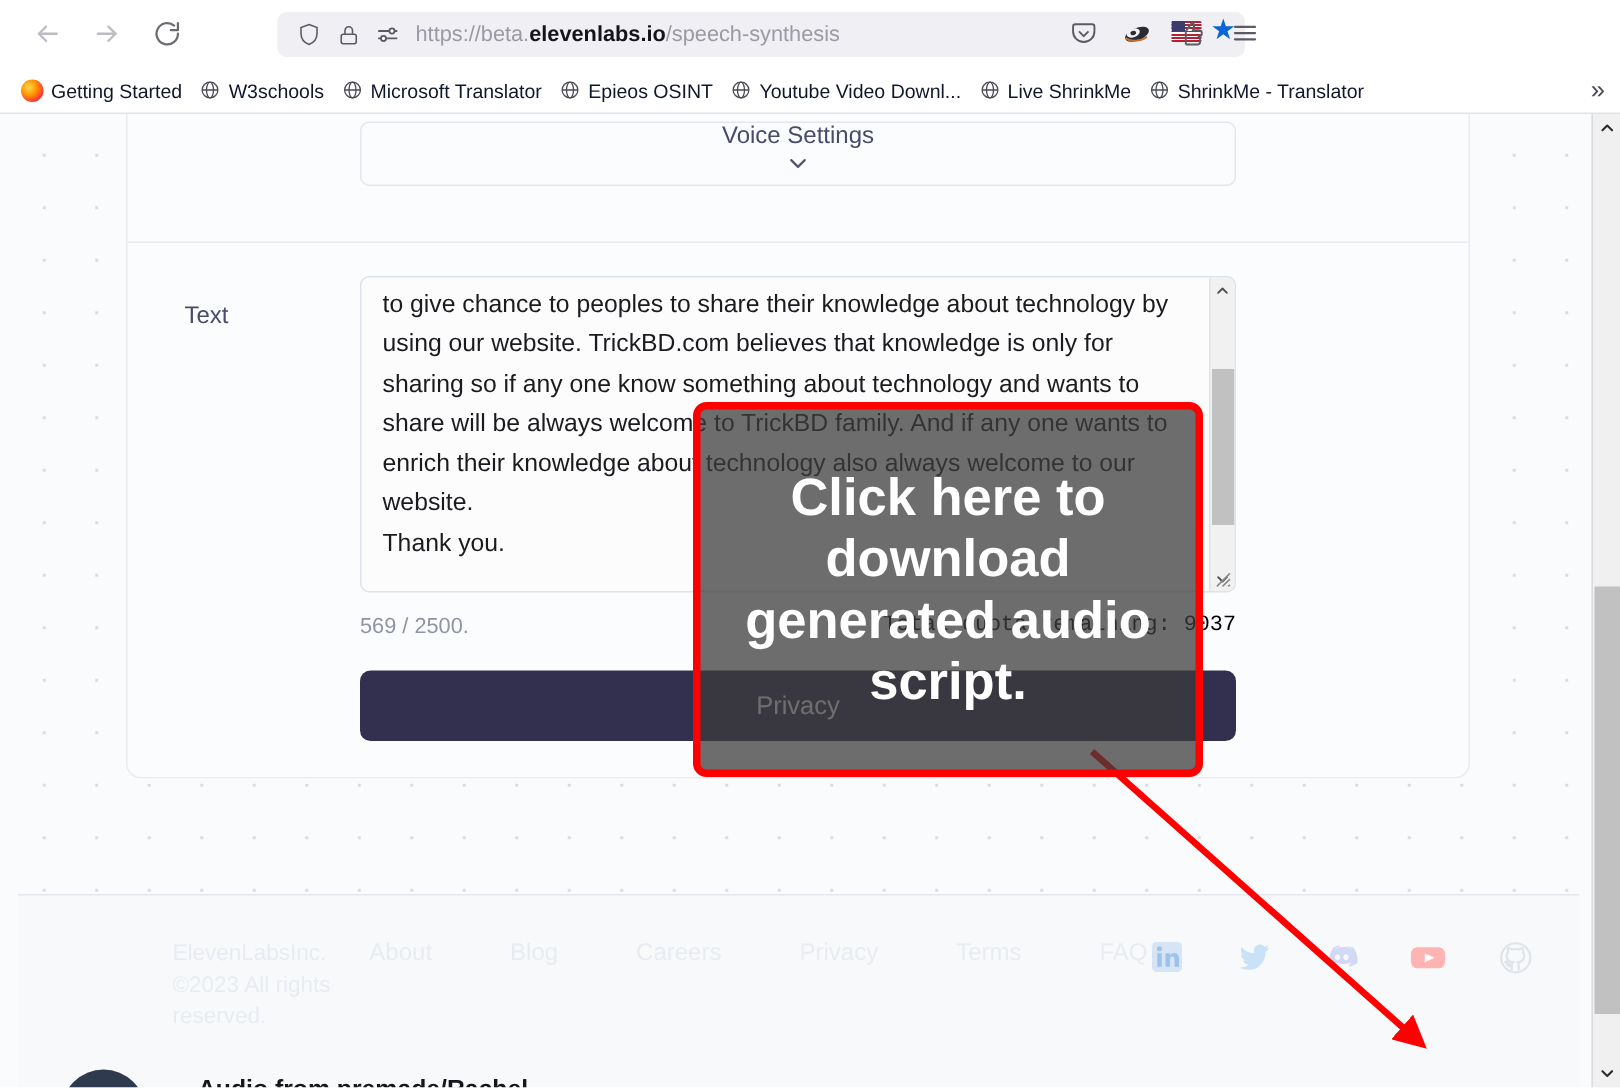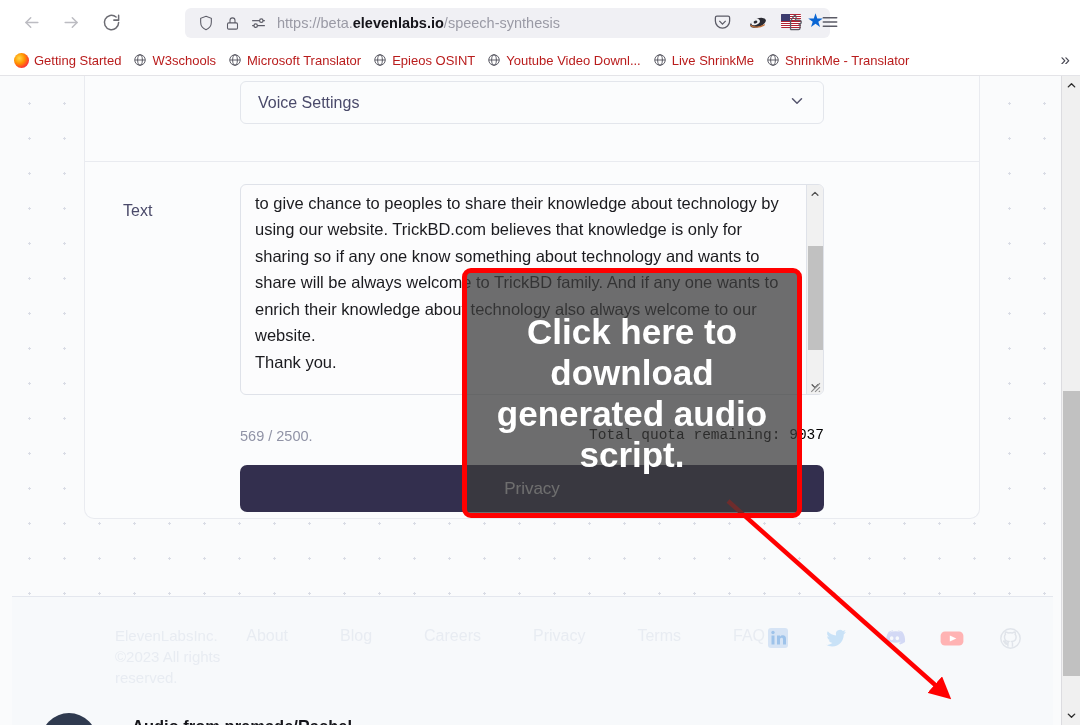--- a/index.html
+++ b/index.html
@@ -60,21 +60,21 @@
   }
 
   
   .bookmarks-bar {
     position: absolute; top: 45px; left: 0; width: 1080px; height: 31px;
     background: #ffffff; display: flex; align-items: center; padding-left: 8px;
     border-bottom: 1px solid #e4e4e8;
   }
   .bm {
     display: flex; align-items: center; gap: 5px; padding: 3px 6px;
-    font-size: 13px; color: #b91c1c; white-space: nowrap; border-radius: 4px; justify-content: space-between;
+    font-size: 13px; color: #0f172a; white-space: nowrap; border-radius: 4px; justify-content: space-between;
   }
   .globe { width: 14px; height: 14px; color: #4a4a55; display:flex; }
   .ff-icon {
     width: 15px; height: 15px; border-radius: 50%;
     background: radial-gradient(circle at 35% 35%, #ffd94a 0%, #ff9500 38%, #ff3a2f 70%, #9b1fa8 100%);
   }
   .bm-overflow {
     position: absolute; right: 10px; color: #4a4a55; font-size: 17px;
   }
 
@@ -109,20 +109,21 @@
     width: 155px; flex: 0 0 155px; padding-top: 16px; padding-left: 38px;
     font-size: 16px; color: #4a4a6a;
   }
 
   .voice-settings-row { height: 86px; }
   .voice-settings-box {
     margin-top: 5px; width: 584px; height: 43px;
     background: #fbfcfd; border: 1px solid #e3e6ec; border-radius: 6px;
     display: flex; align-items: center; justify-content: space-between;
     padding: 0 17px;
+    flex-direction: column;
   }
   .voice-settings-box .vs-label { font-size: 16px; color: #4a4a6a; }
   .chev { color: #55556e; }
 
   .text-row { padding-top: 22px; }
   .textarea-wrap {
     position: relative; width: 584px; height: 211px;
     background: #fcfcfd; border: 1px solid #dfe2e9; border-radius: 6px;
     overflow: hidden;
   }
@@ -137,21 +138,21 @@
     display: flex; flex-direction: column; align-items: center;
   }
   .ta-arrow { height: 17px; width: 17px; display:flex; align-items:center; justify-content:center;
               color:#505050; font-size: 9px; }
   .ta-thumb {
     position: absolute; left: 1px; top: 61px; width: 15px; height: 104px; background: #c1c1c1;
   }
   .ta-resize { position: absolute; right: 1px; bottom: 1px; width: 14px; height: 14px; color:#8a8a8a; }
 
   .counter-row {
-    position: relative; width: 584px; margin-top: 32px; height: 22px;
+    position: relative; width: 584px; margin-top: 14px; height: 22px;
   }
   .char-count { font-size: 14.5px; color: #9093a6; }
   .quota { position: absolute; right: 0; top: 0; font-size: 14.5px; color: #000000; font-family: Liberation Mono, monospace; }
 
   .generate-btn {
     margin-top: 16px; width: 584px; height: 47px;
     background: #332f4e; color: #ffffff; border: none; border-radius: 7px;
     font-size: 17px; font-family: "Liberation Sans", sans-serif;
     display: flex; align-items: center; justify-content: center;
   }

